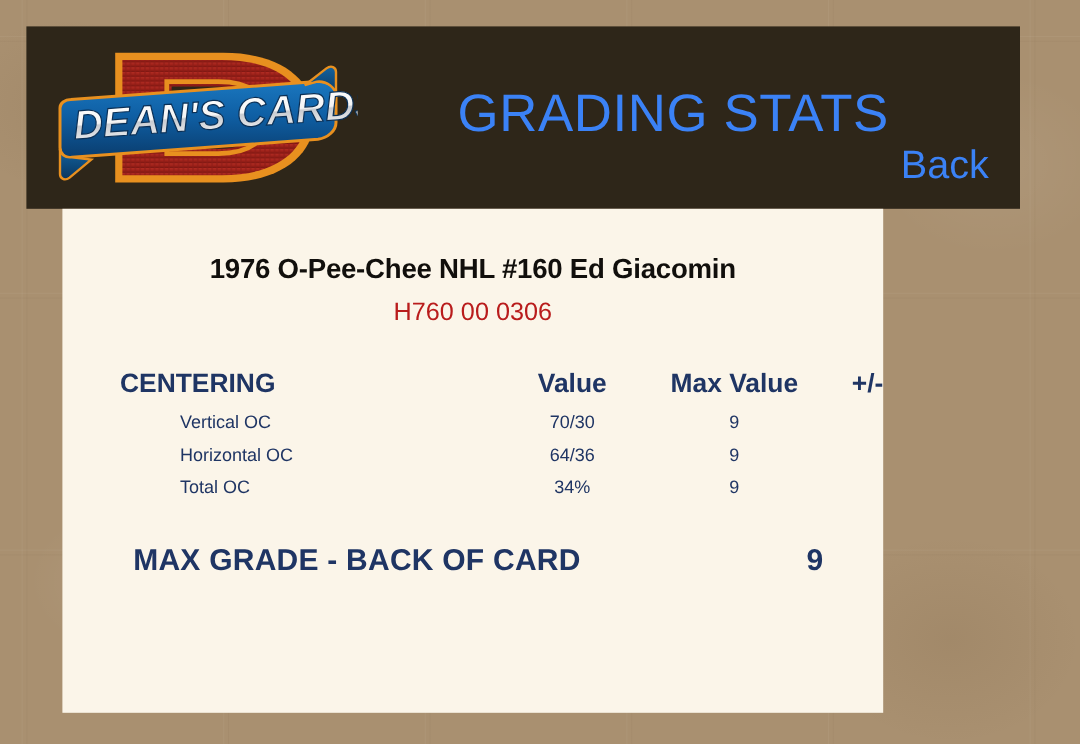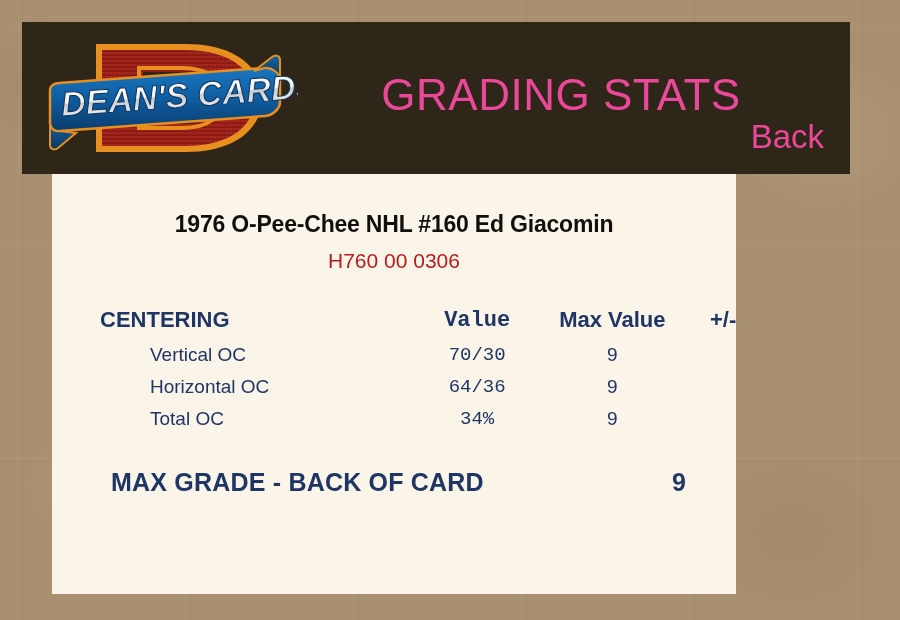--- a/index.html
+++ b/index.html
@@ -68,21 +68,21 @@
     height: 140px;
     flex: none;
     margin-left: 18px;
   }
   #brand-logo svg { display: block; }
 
   
   #header-titles {
     flex: 1;
     text-align: center;
-    color: #ec4899;
+    color: #3b82f6;
     padding-right: 26px;
     padding-bottom: 4px;
     margin-top: 36px;
   }
   #stats-title {
     font-size: 44px;
     line-height: 1.08;
     letter-spacing: 0.5px;
     font-weight: 400;
   }
@@ -129,25 +129,25 @@
   #stats-table td {
     padding: 0;
     font-weight: normal;
   }
   #stats-table thead th {
     font-size: 22px;
     font-weight: bold;
     padding-bottom: 11px;
   }
   #stats-table tbody td {
-    font-size: 19px;
+    font-size: 15px;
     padding-bottom: 10px;
   }
   .col-label  { text-align: left;  width: 290px; }
-  .col-value  { text-align: center; width: 130px; font-family: Liberation Mono, monospace; }
+  .col-value  { text-align: center; width: 130px; }
   .col-max    { text-align: center; width: 160px; }
   .col-pm     { text-align: center; width: 80px; }
 
   #stats-table tbody .col-label { padding-left: 50px; }
   #stats-table thead .col-value { text-align: center; }
 
   
   #summary-row {
     margin: 28px 0 0 48px;
     width: 660px;

